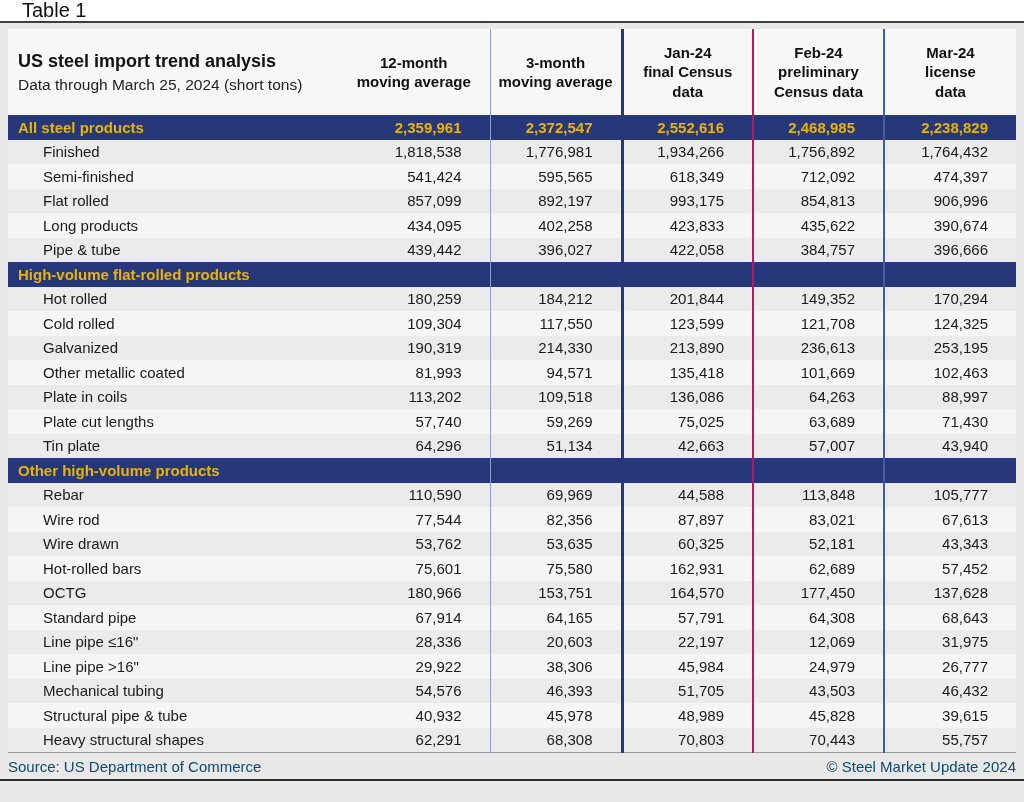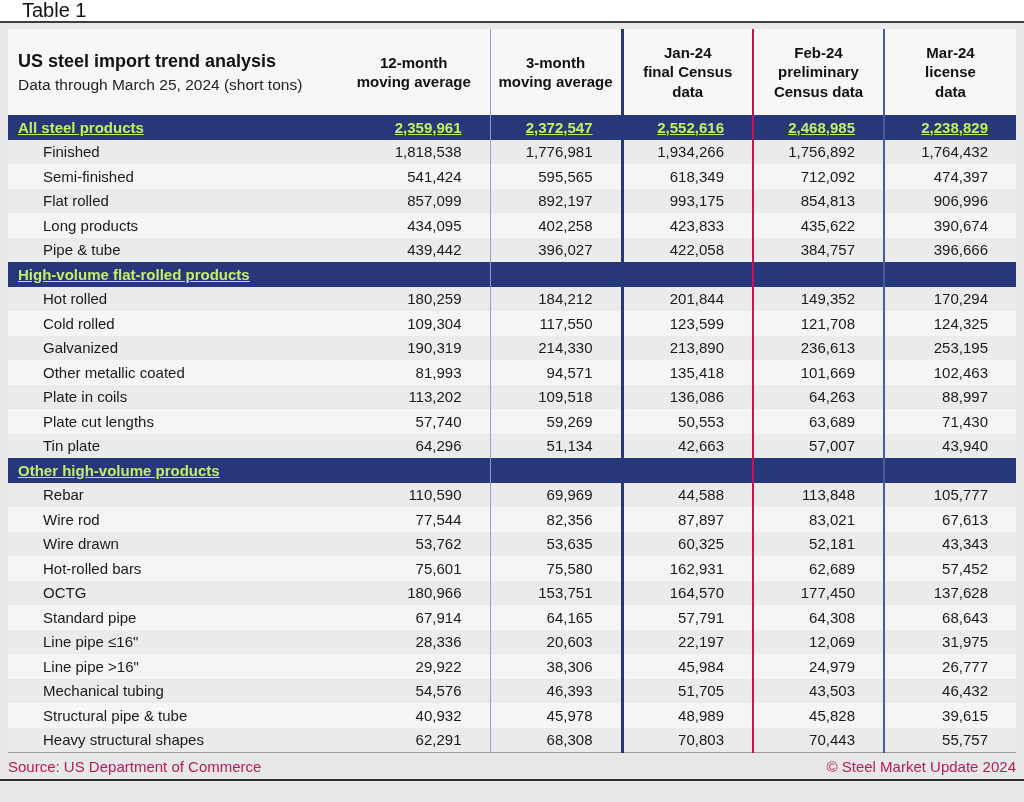--- a/index.html
+++ b/index.html
@@ -41,35 +41,35 @@
   .tbl-subtitle { font-size:15.5px; font-weight:normal; color:#222; }
   th.col-head { text-align:center; font-size:15px; line-height:1.3; color:#111; }
 
   
   #data-table th:nth-child(2), #data-table td:nth-child(2) { border-right:1px solid #8FA0C8; }
   #data-table th:nth-child(3), #data-table td:nth-child(3) { border-right:3px solid #26387A; }
   #data-table th:nth-child(4), #data-table td:nth-child(4) { border-right:2px solid #be185d; }
   #data-table th:nth-child(5), #data-table td:nth-child(5) { border-right:2px solid #475C9D; }
 
   tbody td { height:24.5px; vertical-align:middle; }
-  tr.section-row { background:#26387A; color:#bef264; font-weight:bold;text-decoration:underline; }
+  tr.section-row { background:#26387A; color:#eab308; font-weight:bold; }
   tr.section-row td.label { padding-left:10px; }
   tbody tr.data-row:nth-child(even) { background:#EBEBEB; }
   tbody tr.data-row:nth-child(odd)  { background:#F5F5F5; }
   td.label { text-align:left; }
   td.row-label { padding-left:35px; }
   td.num { text-align:right; padding-right:28px; font-variant-numeric:tabular-nums; }
 
   .footer {
     display:flex;
     justify-content:space-between;
     align-items:center;
     padding:5px 8px 4px 8px;
     font-size:15px;
-    color:#be185d;
+    color:#0c4a6e;
   }
   .bottomrule { height:2.5px; background:#2e2e2e; }
 </style>
 </head>
 <body>
 
 <div class="titlebar">
   <span class="page-title">Table 1</span>
 </div>
 <div class="toprule"></div>
@@ -211,21 +211,21 @@
           <td class="num">113,202</td>
           <td class="num">109,518</td>
           <td class="num">136,086</td>
           <td class="num">64,263</td>
           <td class="num">88,997</td>
         </tr>
         <tr class="data-row">
           <td class="label row-label">Plate cut lengths</td>
           <td class="num">57,740</td>
           <td class="num">59,269</td>
-          <td class="num">50,553</td>
+          <td class="num">75,025</td>
           <td class="num">63,689</td>
           <td class="num">71,430</td>
         </tr>
         <tr class="data-row">
           <td class="label row-label">Tin plate</td>
           <td class="num">64,296</td>
           <td class="num">51,134</td>
           <td class="num">42,663</td>
           <td class="num">57,007</td>
           <td class="num">43,940</td>

